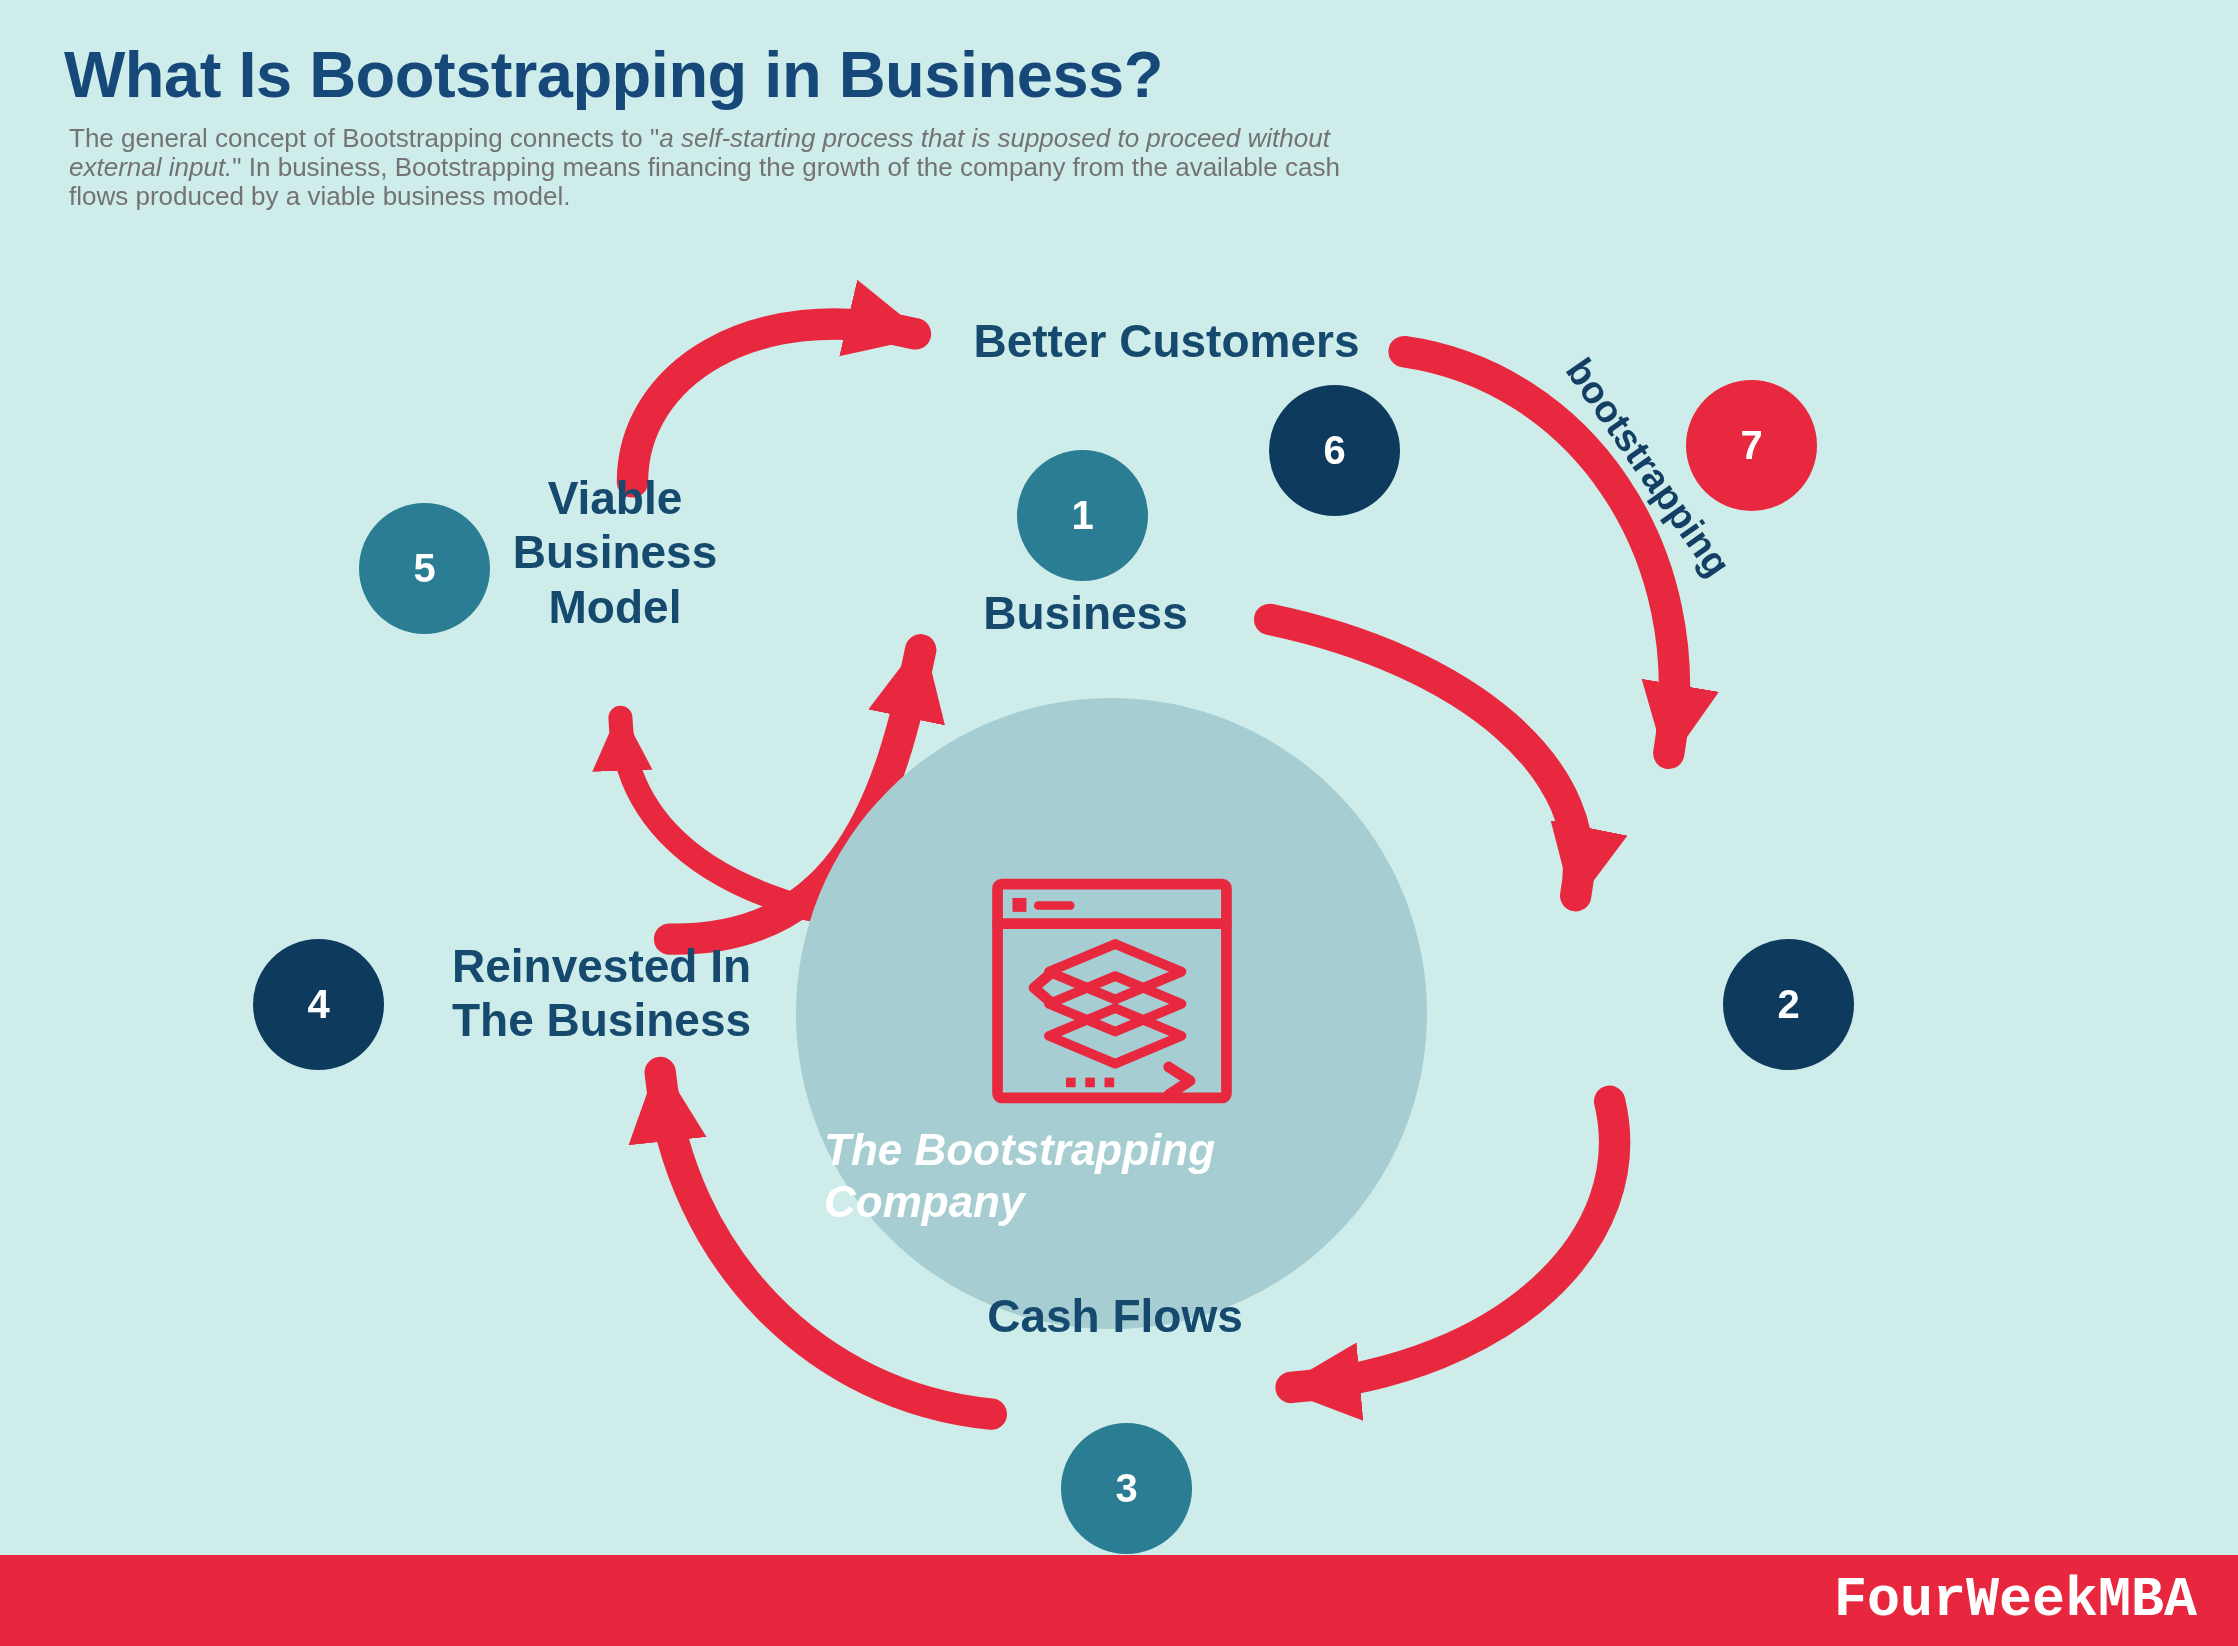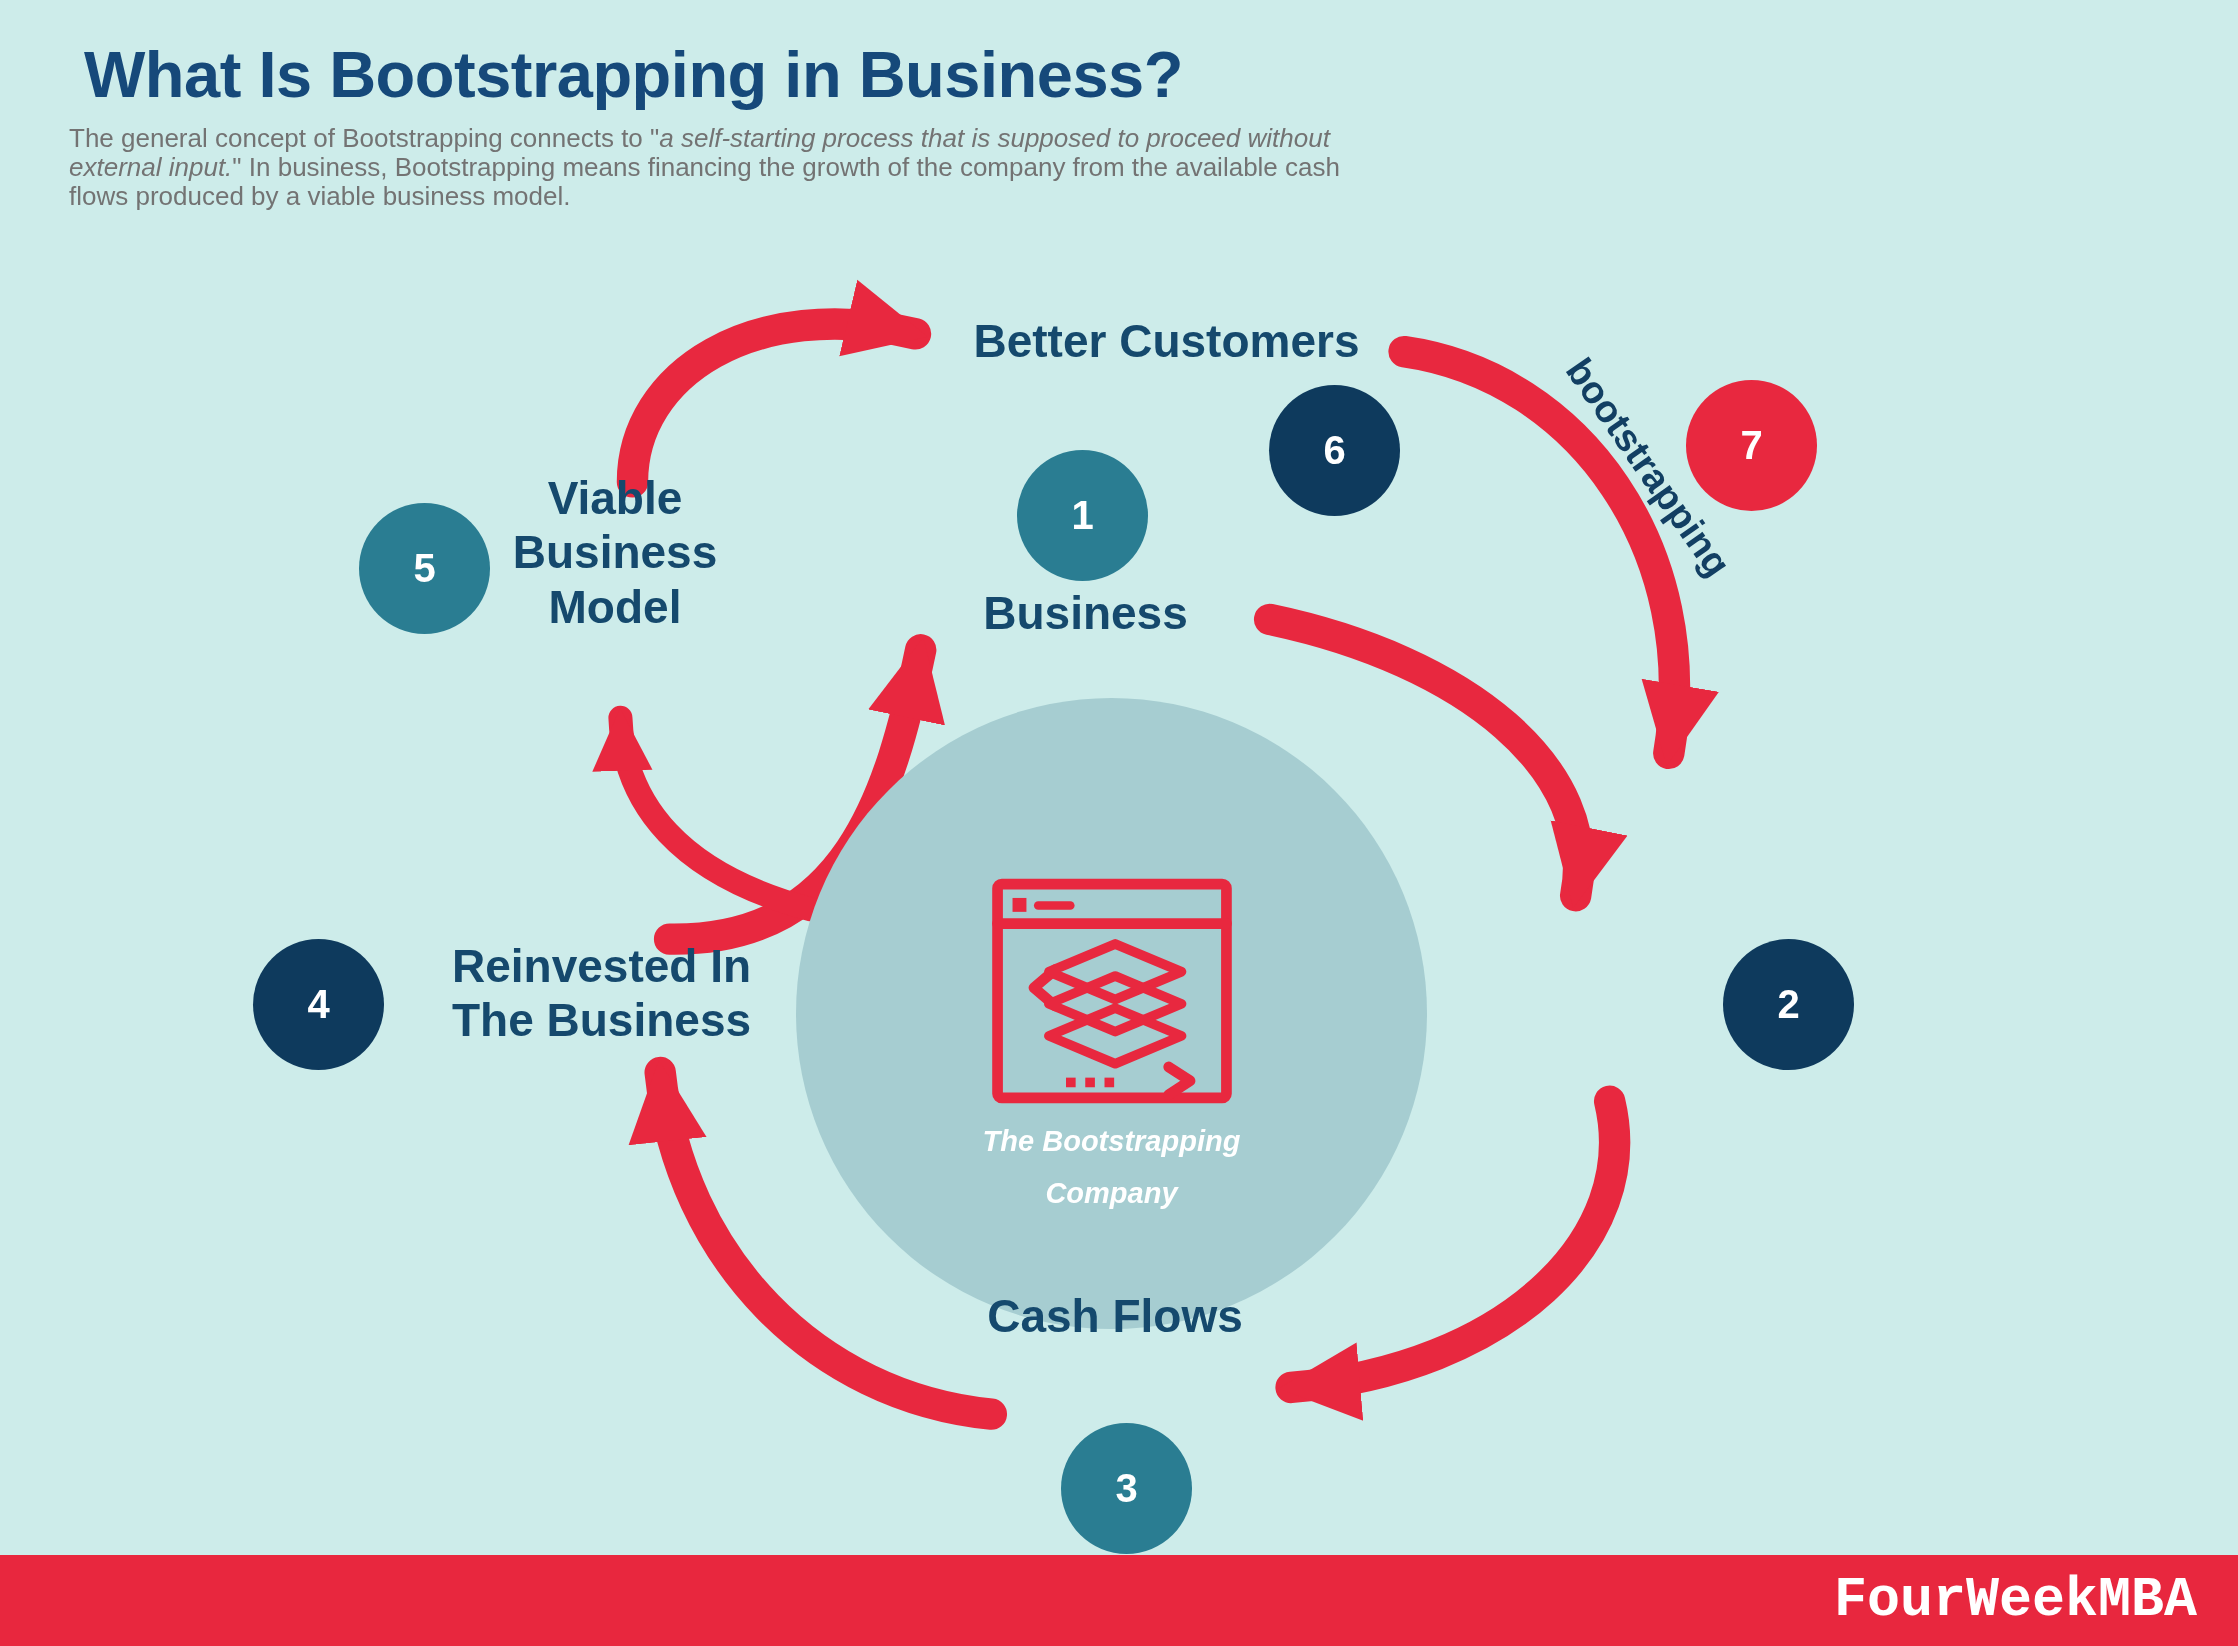--- a/index.html
+++ b/index.html
@@ -1,21 +1,21 @@
 <!DOCTYPE html>
 <html style="font-size:8.4px"><head>
 <meta charset="utf-8">
 <style>
   * { margin:0; padding:0; box-sizing:border-box; }
   html,body { width:2239px; height:1647px; }
   body { font-family:"Liberation Sans", sans-serif; background:#cdecea; }
   .canvas { position:relative; width:2239px; height:1647px; background:#cdecea; overflow:hidden; }
 
   .title {
-    position:absolute; left:84px; top:37px;
+    position:absolute; left:64px; top:37px;
     font-size:65px; font-weight:700; color:#16497a; letter-spacing:-0.5px;
   }
   .intro {
     position:absolute; left:69px; top:124px; width:1292px;
     font-size:26px; line-height:29px; color:#737373;
   }
   .intro .it { font-style:italic; }
 
   .node-label {
     position:absolute; font-weight:700; color:#15496d;
@@ -43,22 +43,22 @@
   .n5 { left:359px;  top:503px;  }
   .n6 { left:1269px; top:385px;  }
   .n7 { left:1686px; top:380px;  }
 
   .center-circle {
     position:absolute; left:796px; top:698px; width:631px; height:631px;
     border-radius:50%; background:#a6cdd1;
   }
   .center-icon { position:absolute; left:989px; top:868px; }
   .center-text {
-    position:absolute; left:824px; width:575px; text-align:center;
-    color:#ffffff; font-size:29px; font-weight:700; font-style:italic;
+    position:absolute; left:824px; width:575px; 
+    color:#ffffff; font-size:44px; font-weight:700; font-style:italic;
   }
   .ct1 { top:1125px; } .ct2 { top:1177px; }
 
   .bootstrapping-label {
     position:absolute; left:1449px; top:446px; width:398px; text-align:center;
     font-size:38px; font-weight:700; color:#123f63;
     transform:rotate(55deg); transform-origin:center center;
   }
 
   .arrows { position:absolute; left:0; top:0; width:2239px; height:1647px; }

